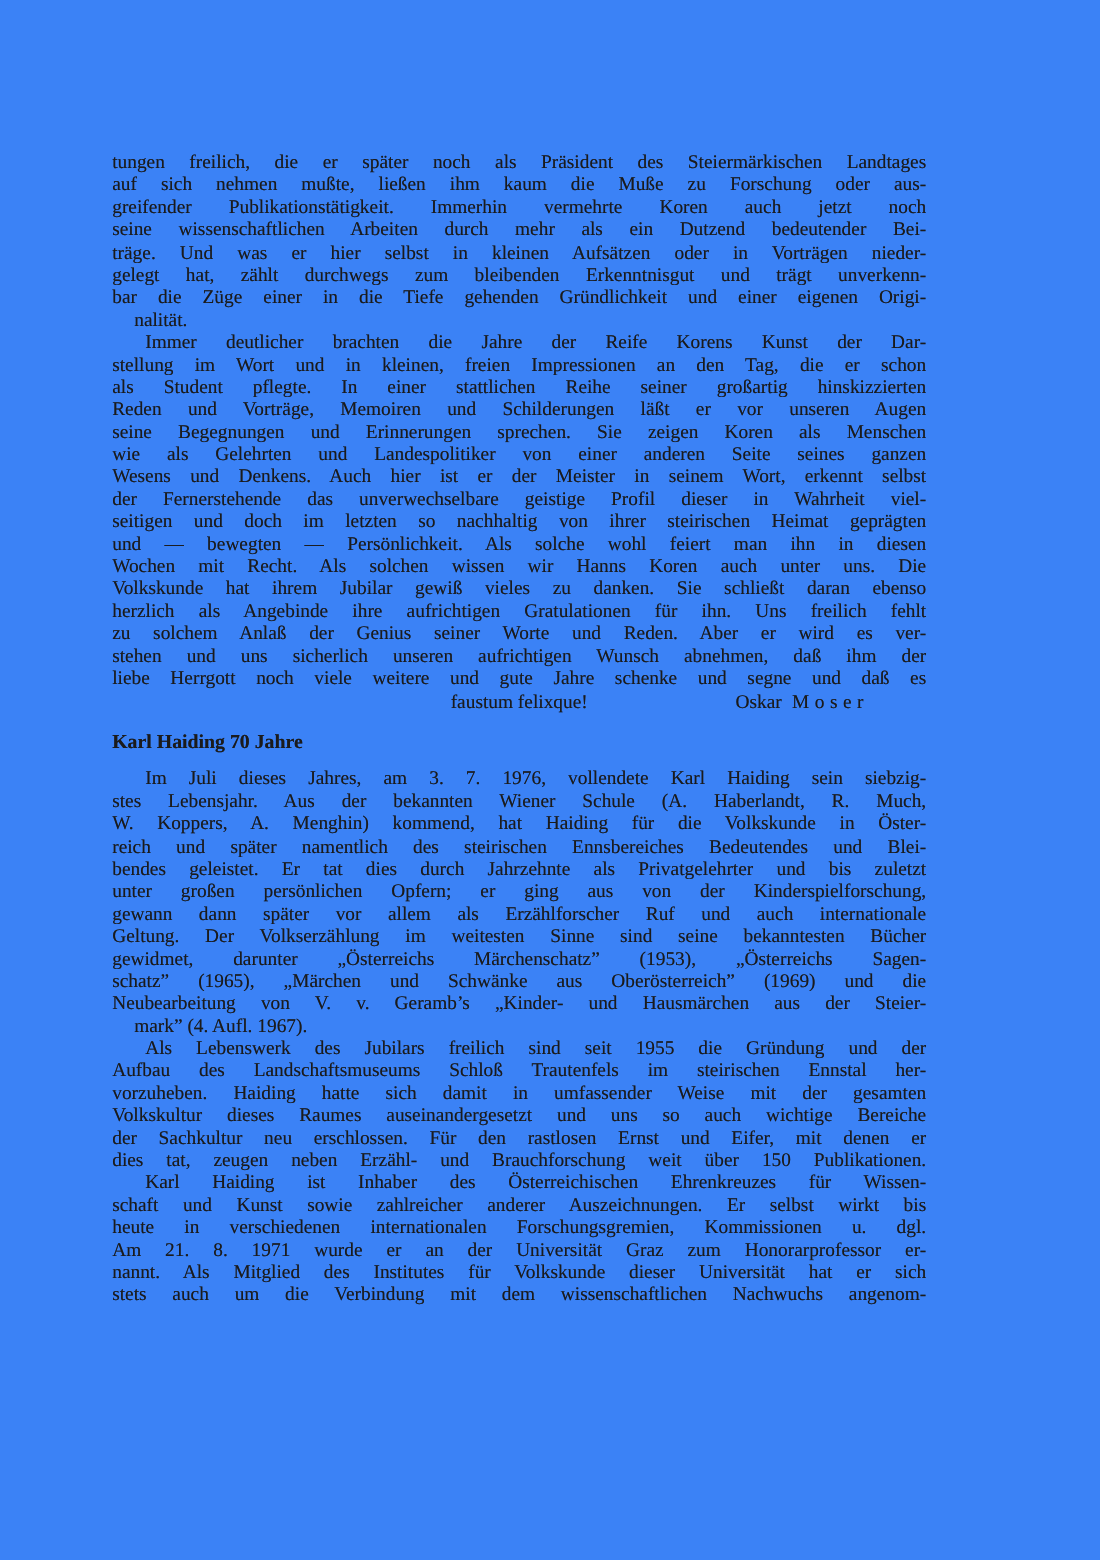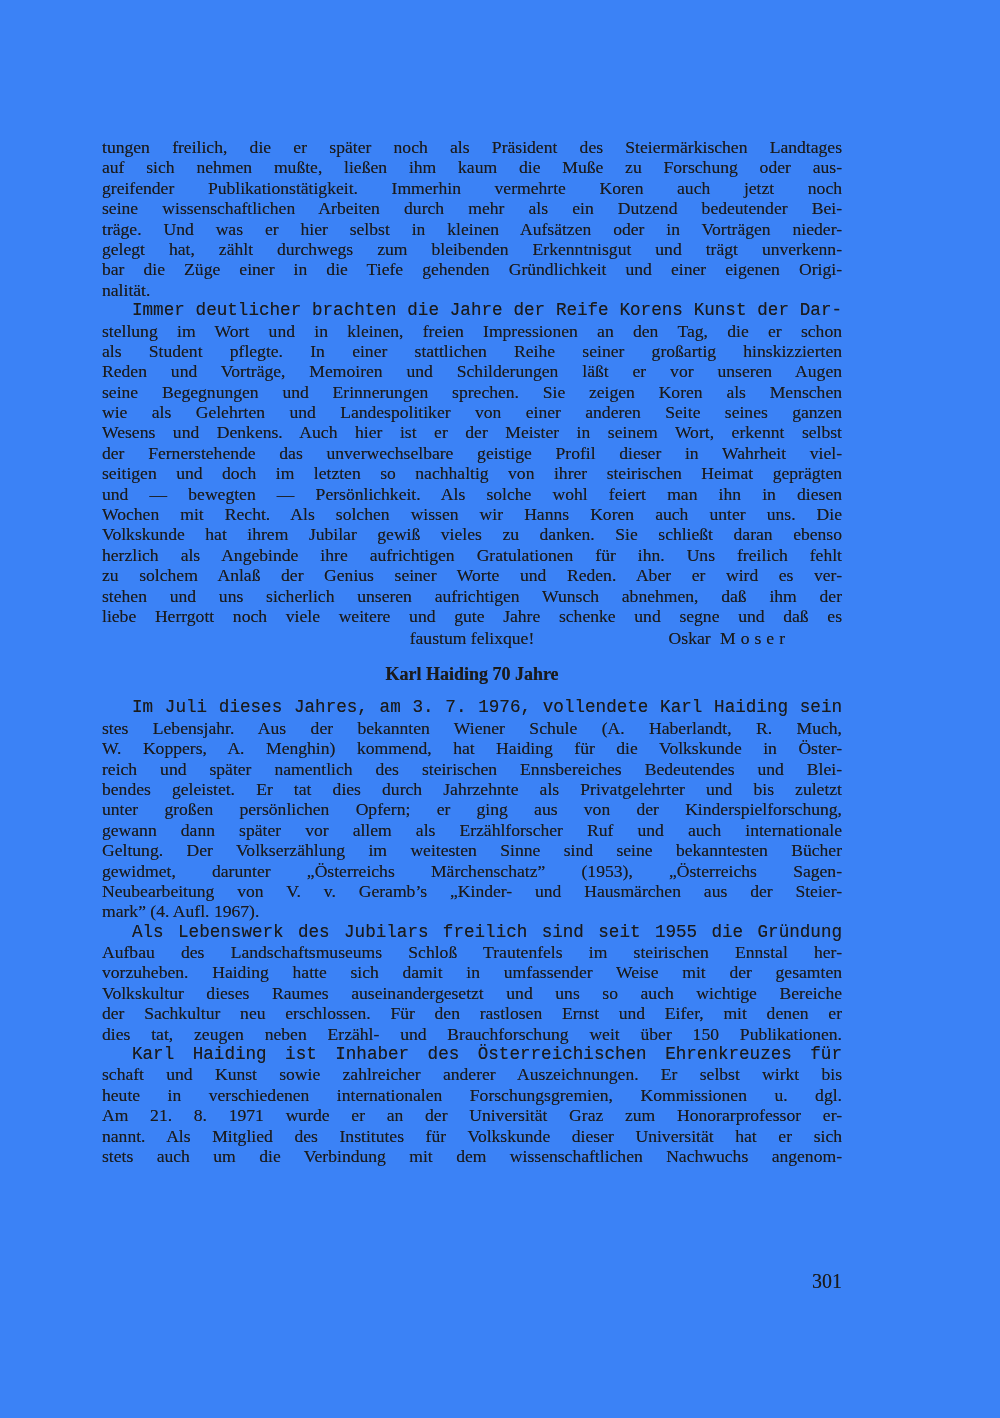--- a/index.html
+++ b/index.html
@@ -20,22 +20,22 @@
   }
   .line {
     font-size: 17.6px;
     line-height: 20.4px;
     height: 20.4px;
     overflow: hidden;
     text-align: justify;
     text-align-last: justify;
     text-shadow: 0 0 0.5px rgba(20,20,20,0.55);
   }
-  .line.last { text-align-last: left; }
-  .line.indent { text-indent: 30px; font-family: Liberation Mono, monospace; }
+  .line.last { text-align-last: left; margin-left: 20px; }
+  .line.indent { text-indent: 30px; }
   .sig-row {
     position: relative;
     height: 21px;
     margin-top: 2px;
     font-size: 17.6px;
     line-height: 20.4px;
     text-shadow: 0 0 0.5px rgba(20,20,20,0.55);
   }
   .sig-latin {
     position: absolute;
@@ -47,21 +47,20 @@
     position: absolute;
     right: 52px;
     white-space: nowrap;
   }
   .sig-surname { letter-spacing: 5px; margin-left: 5px; }
   .heading {
     margin-top: 15px;
     margin-bottom: 12px;
     height: 21px;
     line-height: 21px;
-    text-align: center;
     font-weight: bold;
     font-size: 18px;
     text-shadow: 0 0 0.5px rgba(20,20,20,0.6);
   }
   .page-number {
     position: absolute;
     left: 102px;
     top: 1269px;
     width: 740px;
     text-align: right;
@@ -106,29 +105,29 @@
       <div class="heading">Karl Haiding 70 Jahre</div>
       <div class="line indent">Im Juli dieses Jahres, am 3. 7. 1976, vollendete Karl Haiding sein siebzig-</div>
       <div class="line">stes Lebensjahr. Aus der bekannten Wiener Schule (A. Haberlandt, R. Much,</div>
       <div class="line">W. Koppers, A. Menghin) kommend, hat Haiding für die Volkskunde in Öster-</div>
       <div class="line">reich und später namentlich des steirischen Ennsbereiches Bedeutendes und Blei-</div>
       <div class="line">bendes geleistet. Er tat dies durch Jahrzehnte als Privatgelehrter und bis zuletzt</div>
       <div class="line">unter großen persönlichen Opfern; er ging aus von der Kinderspielforschung,</div>
       <div class="line">gewann dann später vor allem als Erzählforscher Ruf und auch internationale</div>
       <div class="line">Geltung. Der Volkserzählung im weitesten Sinne sind seine bekanntesten Bücher</div>
       <div class="line">gewidmet, darunter „Österreichs Märchenschatz” (1953), „Österreichs Sagen-</div>
+      <div class="line">schatz” (1965), „Märchen und Schwänke aus Oberösterreich” (1969) und die</div>
       <div class="line">Neubearbeitung von V. v. Geramb’s „Kinder- und Hausmärchen aus der Steier-</div>
       <div class="line last">mark” (4. Aufl. 1967).</div>
       <div class="line indent">Als Lebenswerk des Jubilars freilich sind seit 1955 die Gründung und der</div>
       <div class="line">Aufbau des Landschaftsmuseums Schloß Trautenfels im steirischen Ennstal her-</div>
       <div class="line">vorzuheben. Haiding hatte sich damit in umfassender Weise mit der gesamten</div>
       <div class="line">Volkskultur dieses Raumes auseinandergesetzt und uns so auch wichtige Bereiche</div>
       <div class="line">der Sachkultur neu erschlossen. Für den rastlosen Ernst und Eifer, mit denen er</div>
       <div class="line">dies tat, zeugen neben Erzähl- und Brauchforschung weit über 150 Publikationen.</div>
       <div class="line indent">Karl Haiding ist Inhaber des Österreichischen Ehrenkreuzes für Wissen-</div>
       <div class="line">schaft und Kunst sowie zahlreicher anderer Auszeichnungen. Er selbst wirkt bis</div>
       <div class="line">heute in verschiedenen internationalen Forschungsgremien, Kommissionen u. dgl.</div>
       <div class="line">Am 21. 8. 1971 wurde er an der Universität Graz zum Honorarprofessor er-</div>
       <div class="line">nannt. Als Mitglied des Institutes für Volkskunde dieser Universität hat er sich</div>
       <div class="line">stets auch um die Verbindung mit dem wissenschaftlichen Nachwuchs angenom-</div>
     </div>
-  <div class="page-number">301</div>
 </div>
 
 </body></html>

